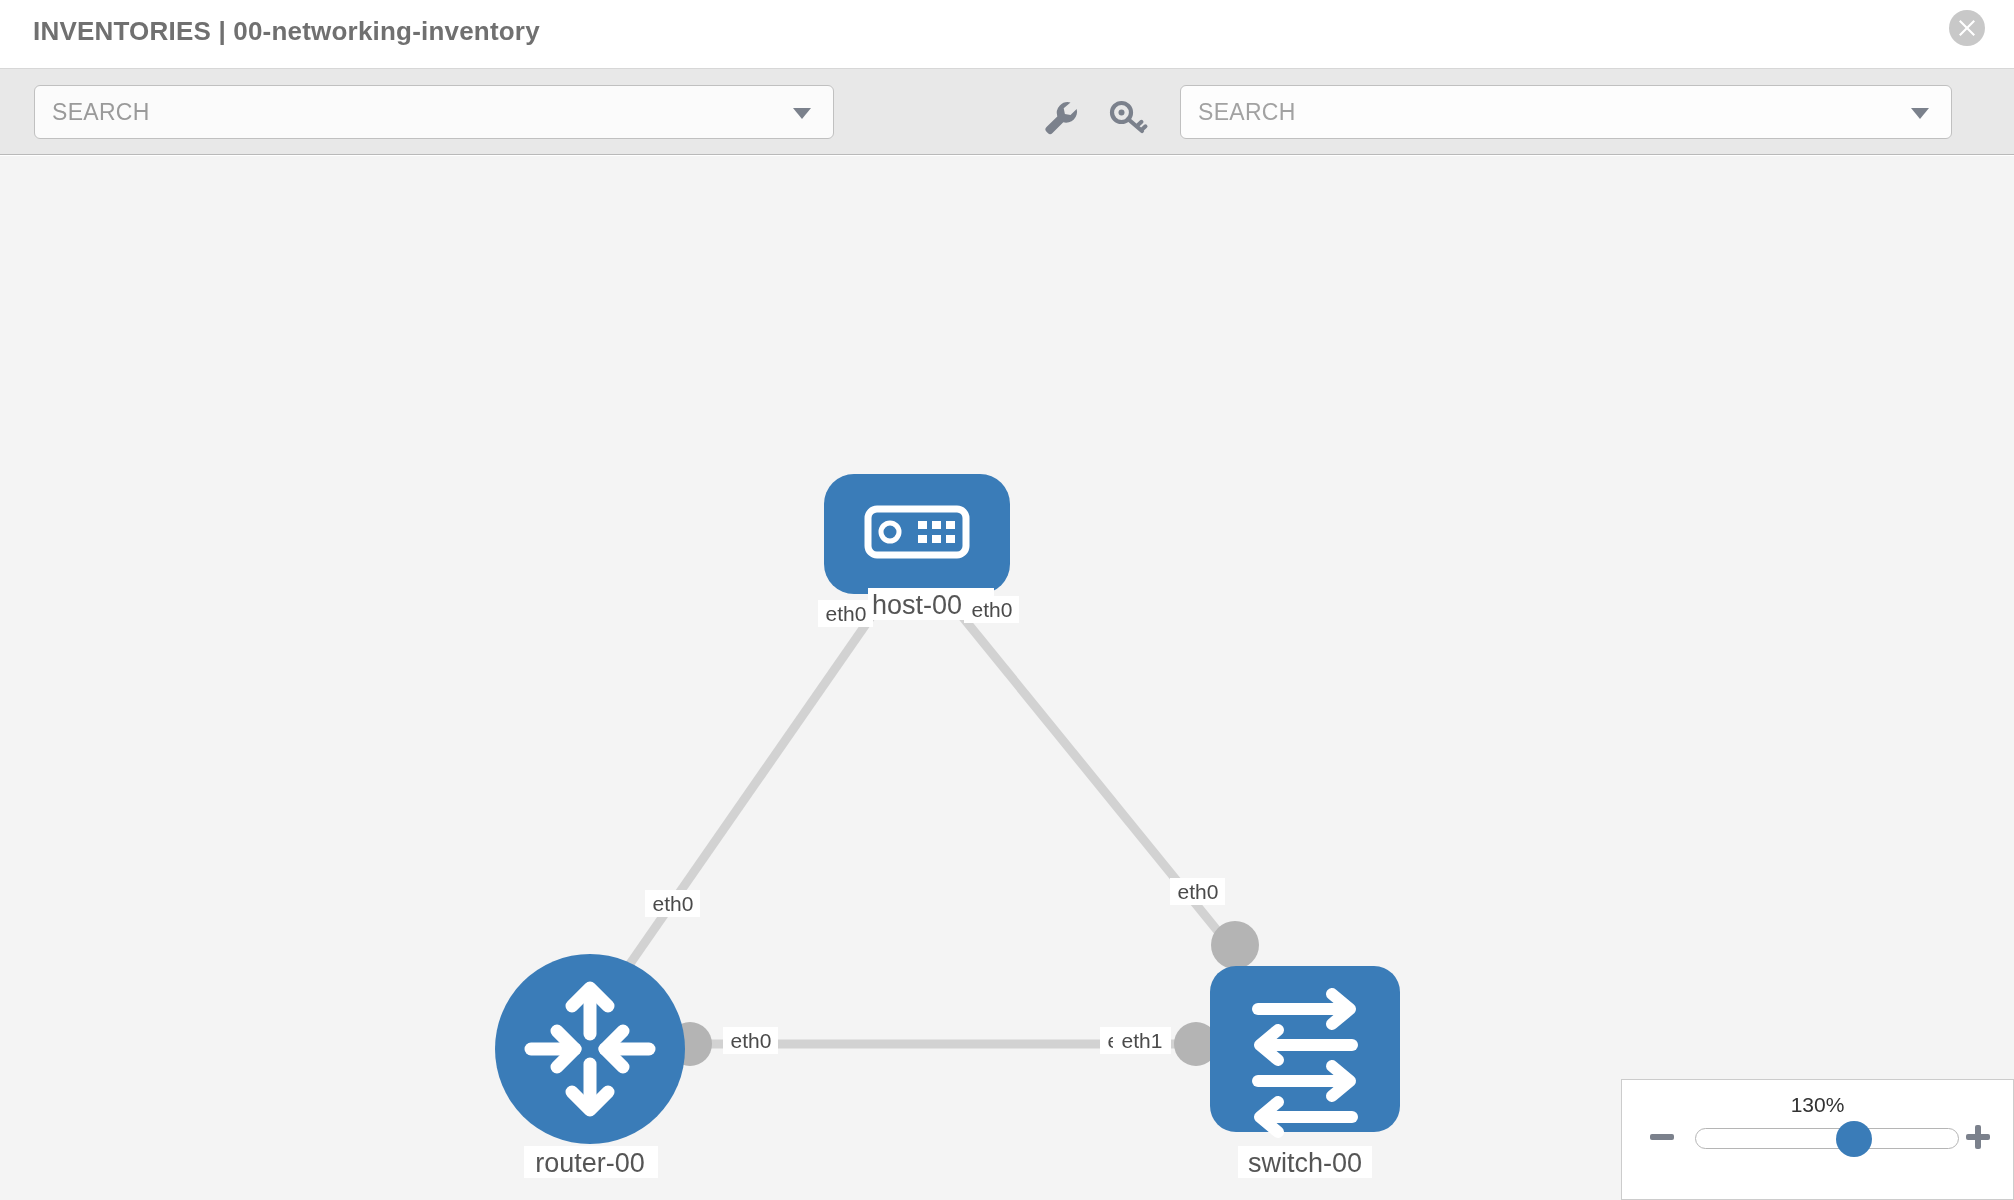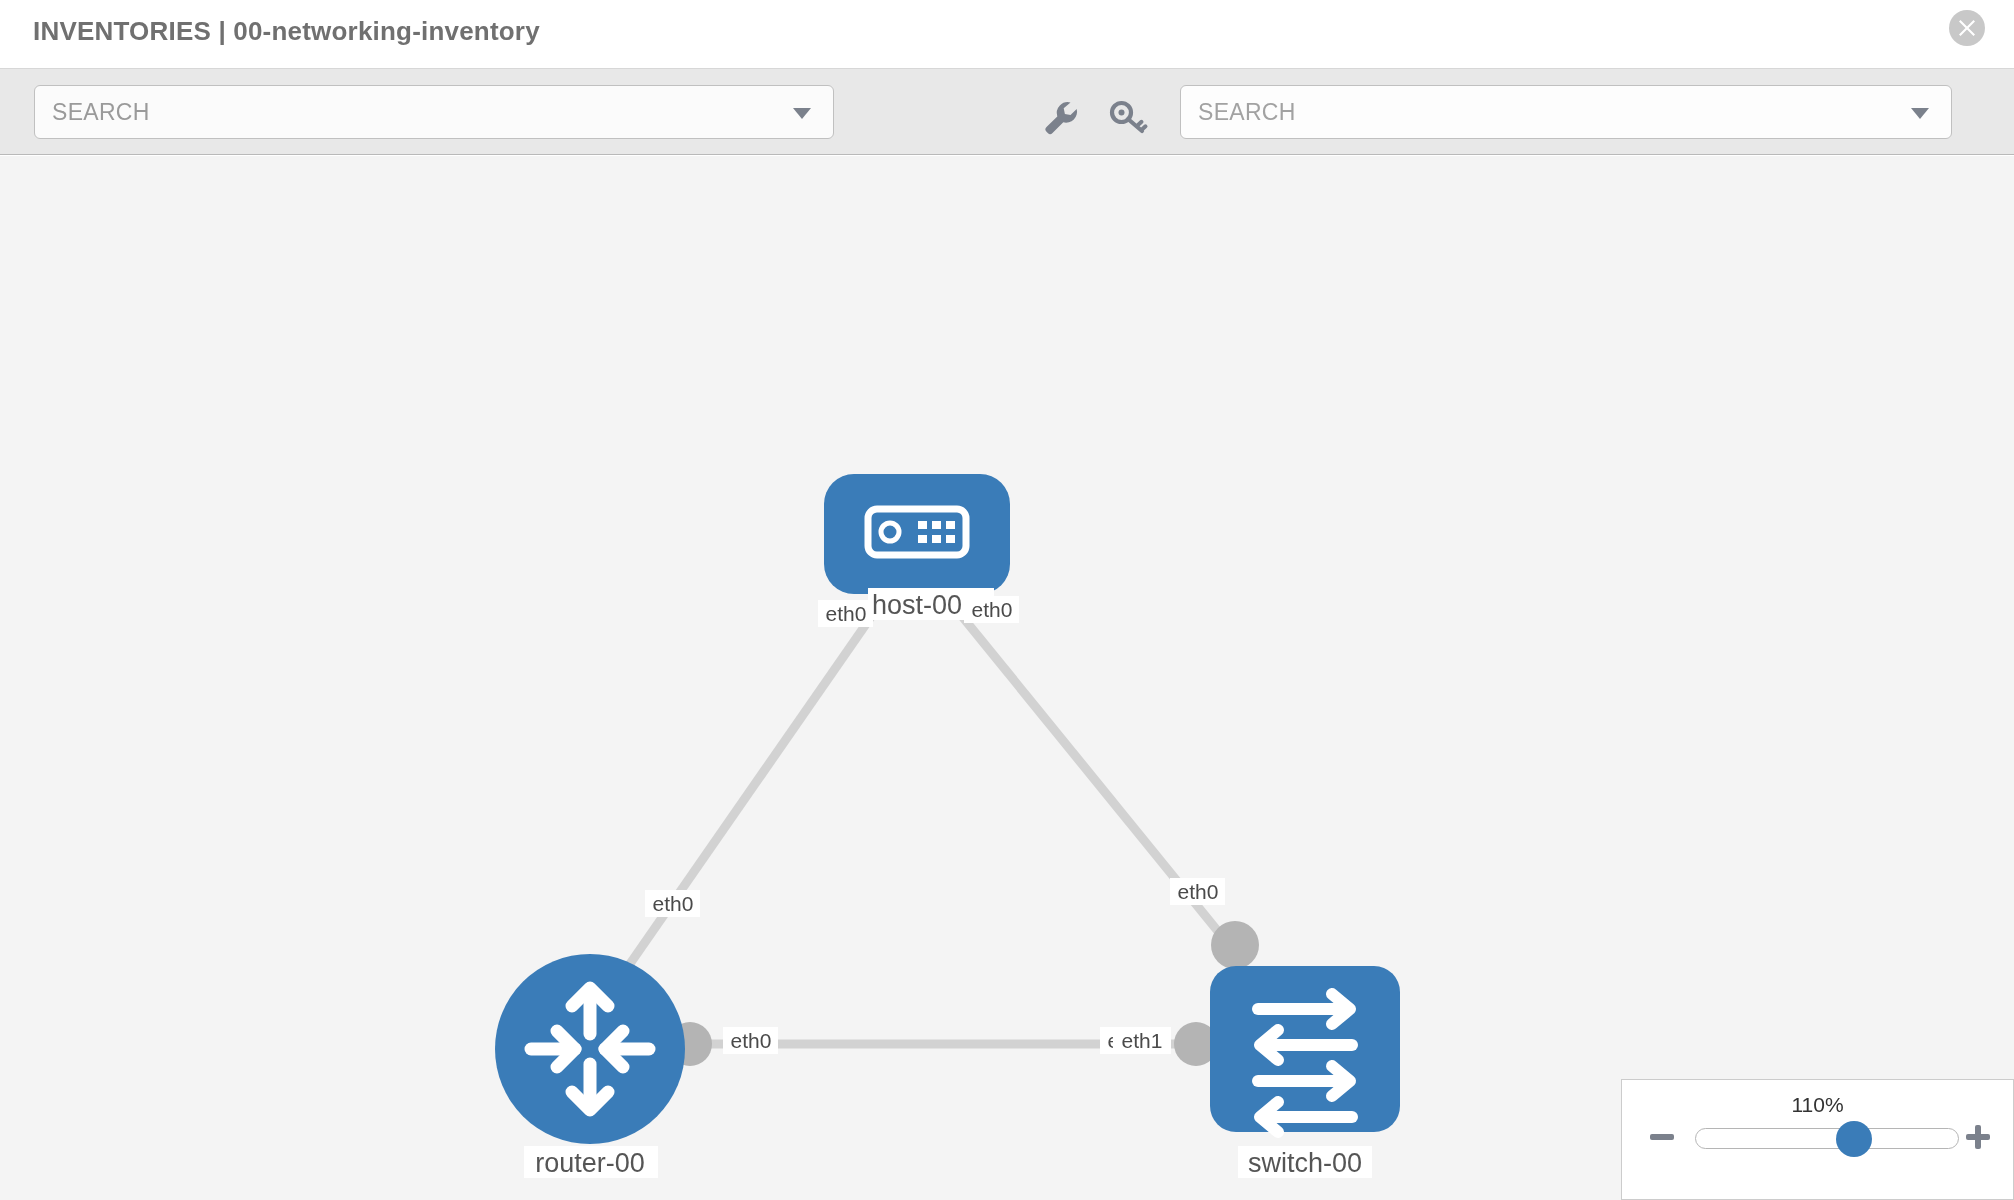--- a/index.html
+++ b/index.html
@@ -314,21 +314,21 @@
         <text class="iface-label" x="1128" y="892">eth0</text>
 
         <rect class="label-bg" x="1113" y="871" width="58" height="27"></rect>
         <text class="iface-label" x="1142" y="892">eth1</text>
       </g>
 
     </svg>
   </div>
 
   <div class="zoom-panel">
-    <div class="zoom-pct">110%</div>
+    <div class="zoom-pct">130%</div>
 
     <div class="zoom-minus">
       <svg width="30" height="30" viewBox="0 0 30 30" aria-hidden="true">
         <rect x="3" y="12" width="24" height="6" rx="2" fill="#7b818c"></rect>
       </svg>
     </div>
 
     <div class="zoom-track">
       <div class="zoom-thumb" id="zoom-thumb" style="left: 140.4px;"></div>
     </div>

